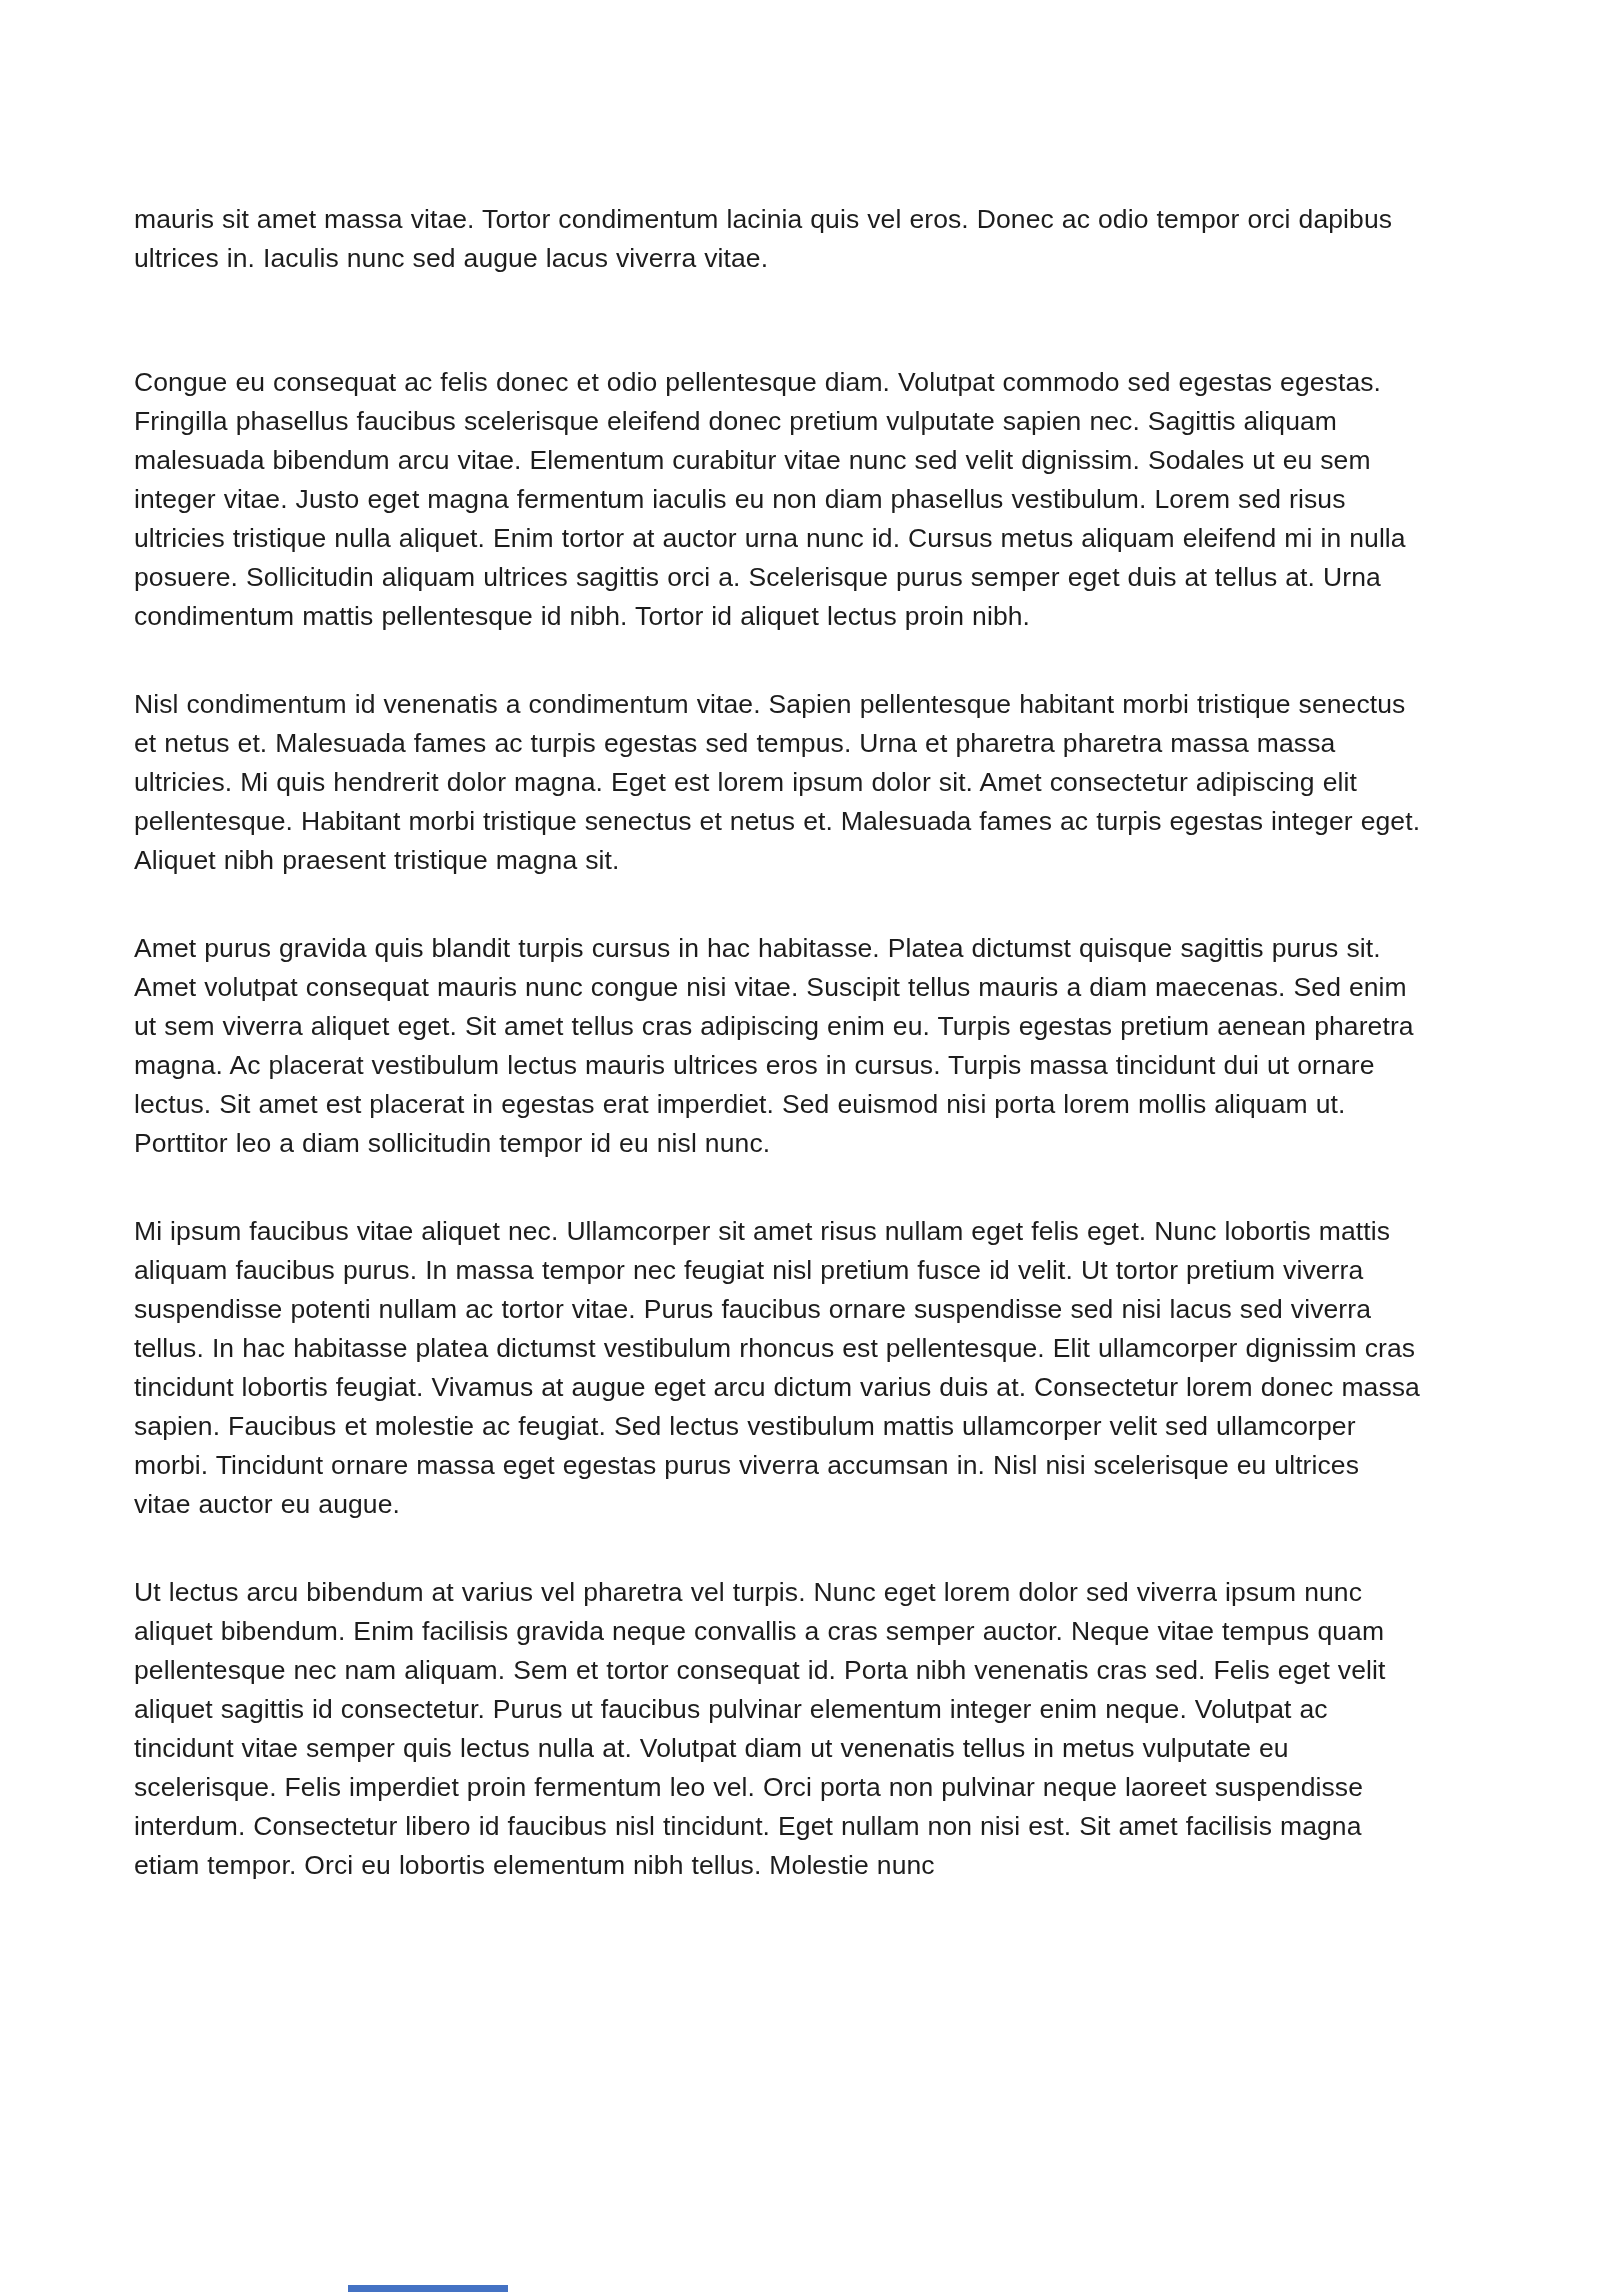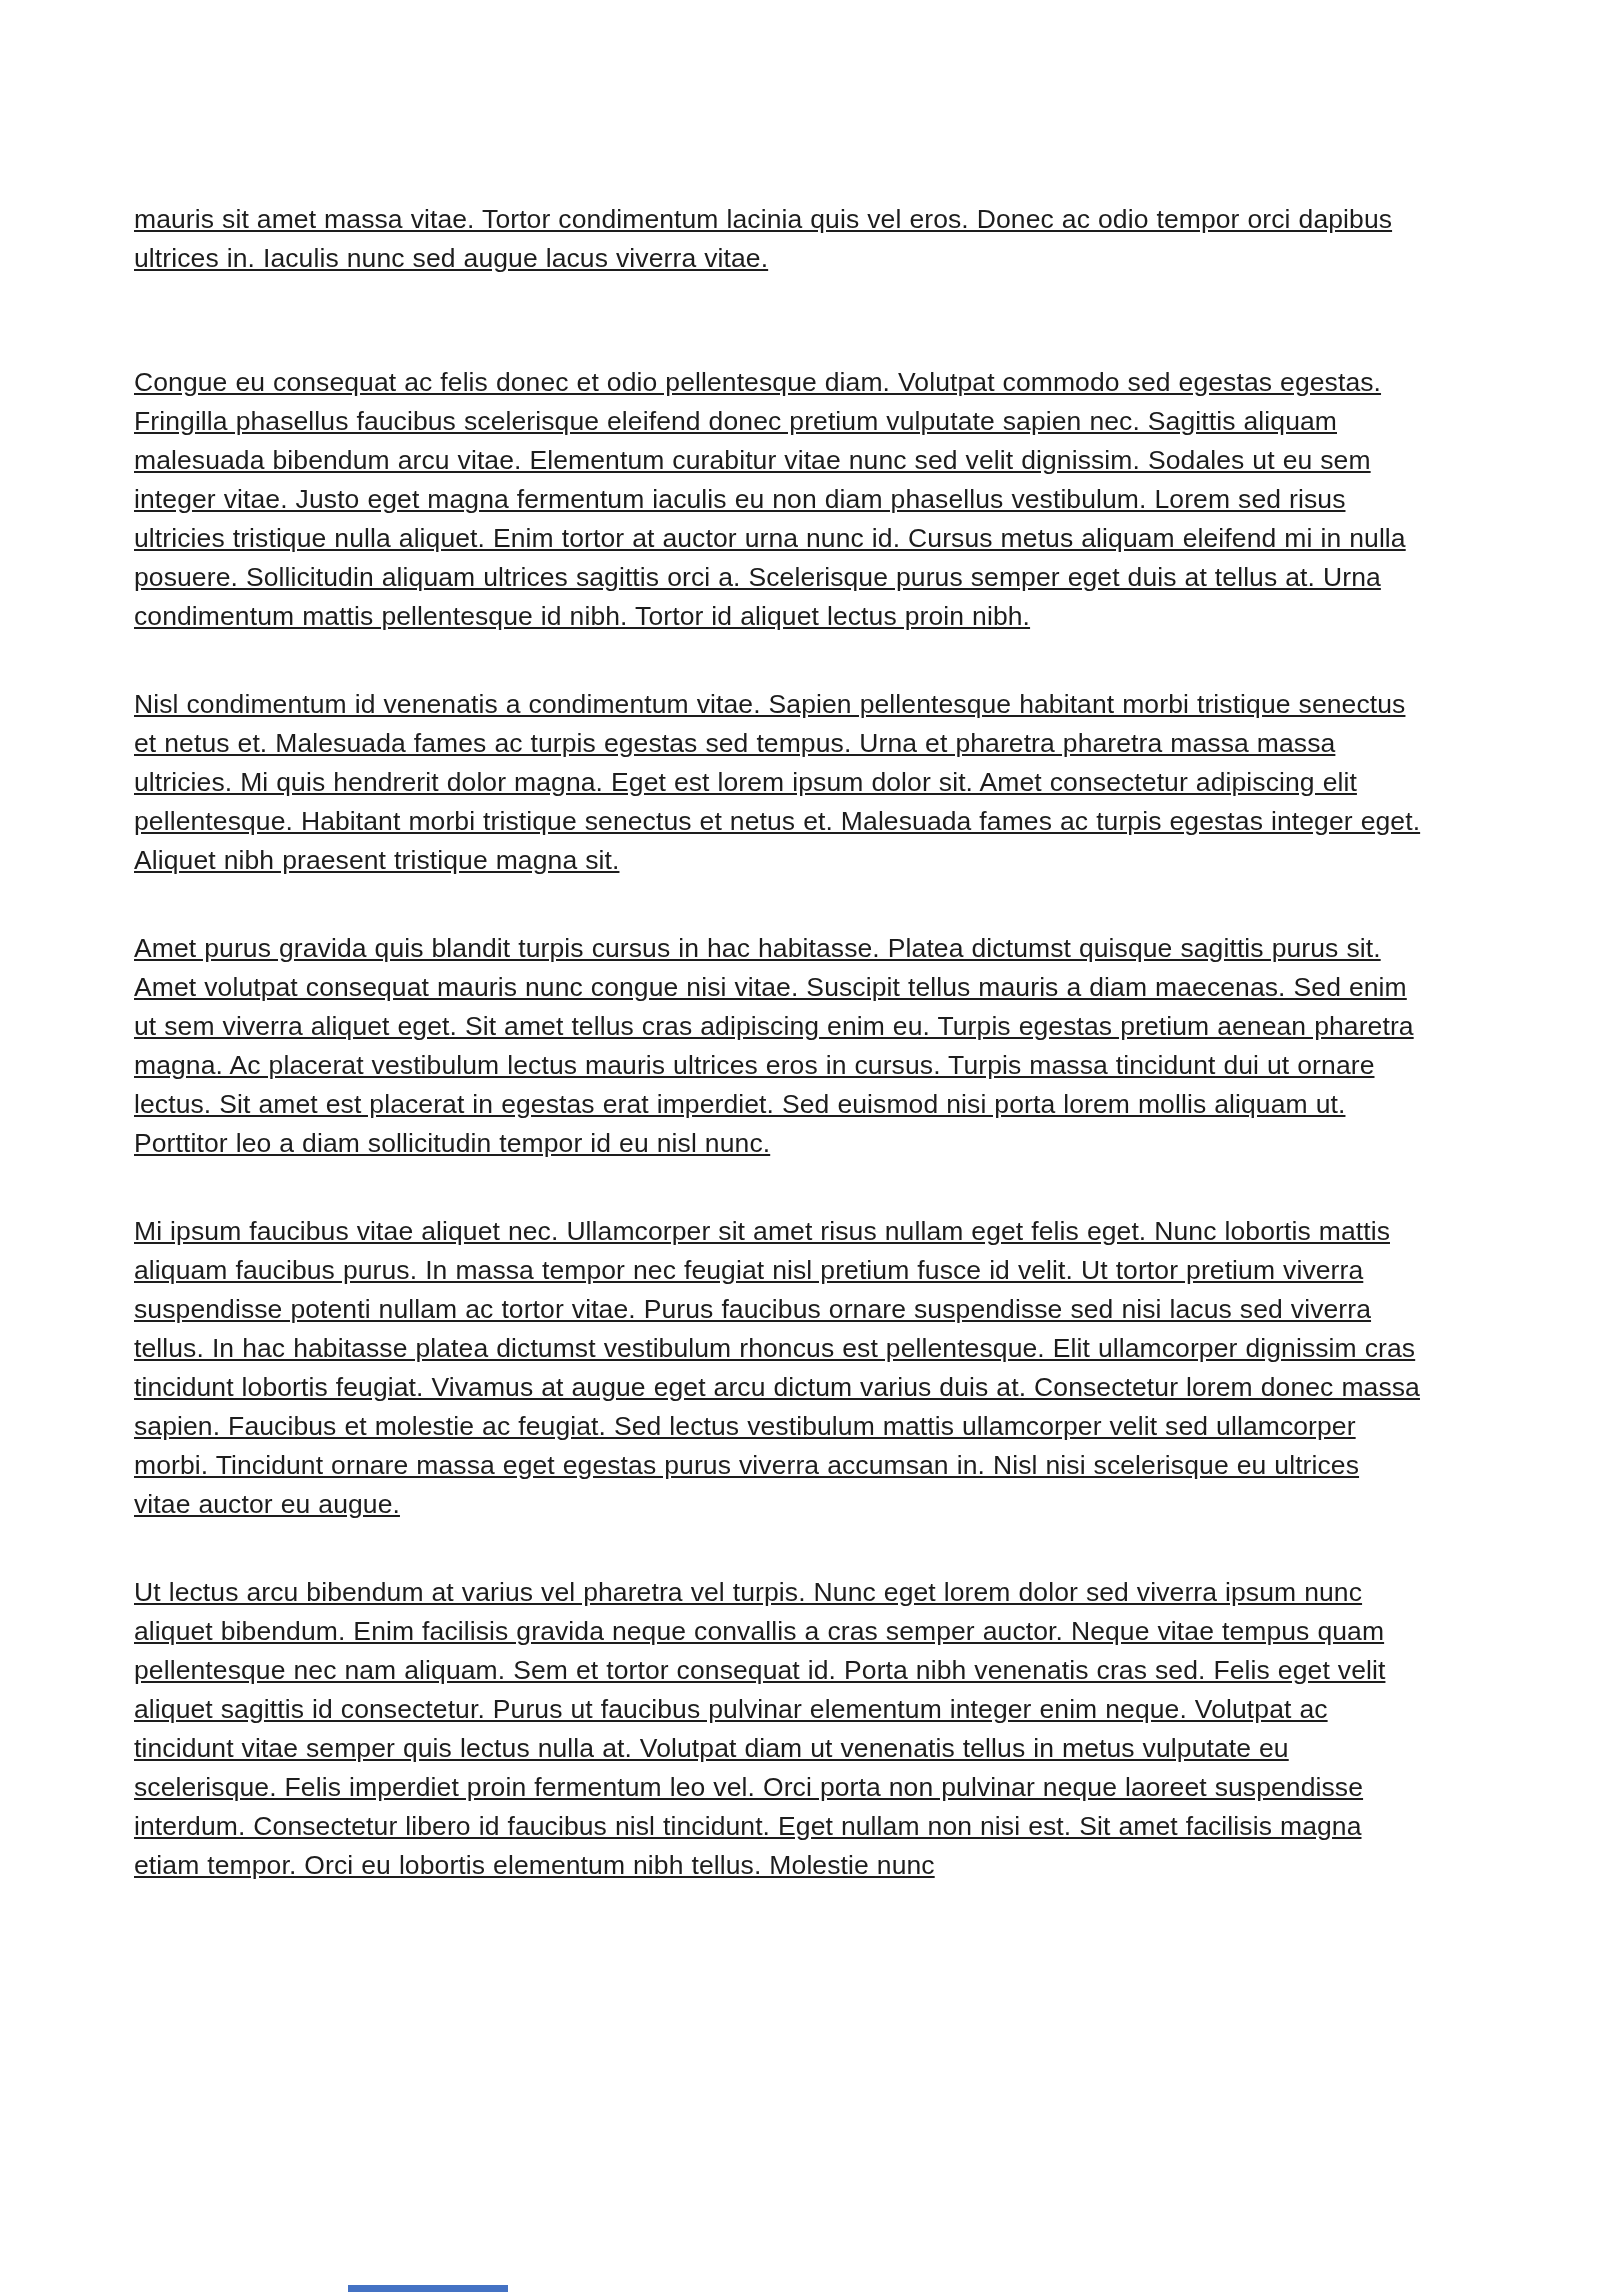--- a/index.html
+++ b/index.html
@@ -20,21 +20,20 @@
     top: 200px;
     width: 1289px;
   }
   .page p {
     margin: 0 0 49px 0;
     font-size: 26.5px;
     line-height: 39px;
     color: #1d1d1d;
     letter-spacing: 0.1px;
     word-spacing: 0.5px;
-    text-decoration: underline;
   }
   .page p.first {
     margin-bottom: 85px;
   }
   .bottom-marker {
     position: absolute;
     left: 348px;
     bottom: 0;
     width: 160px;
     height: 7.8px;

